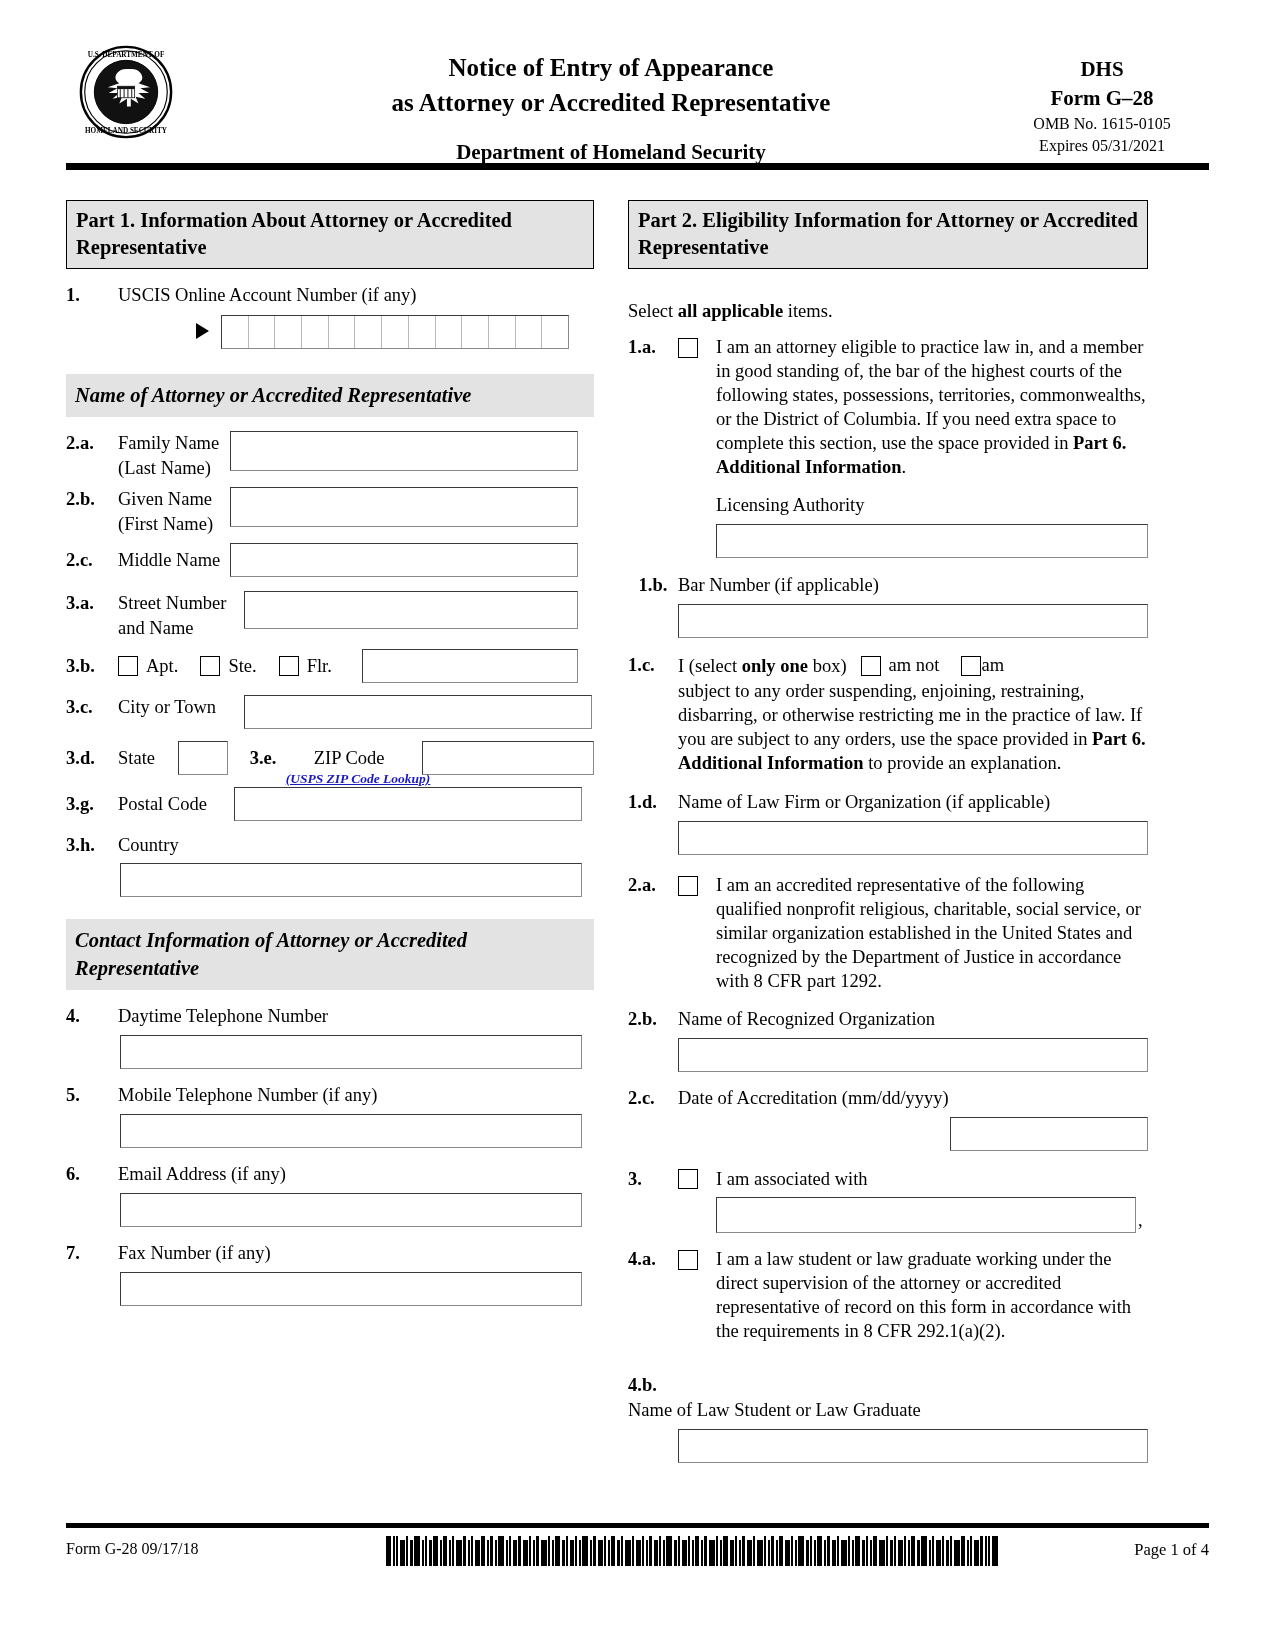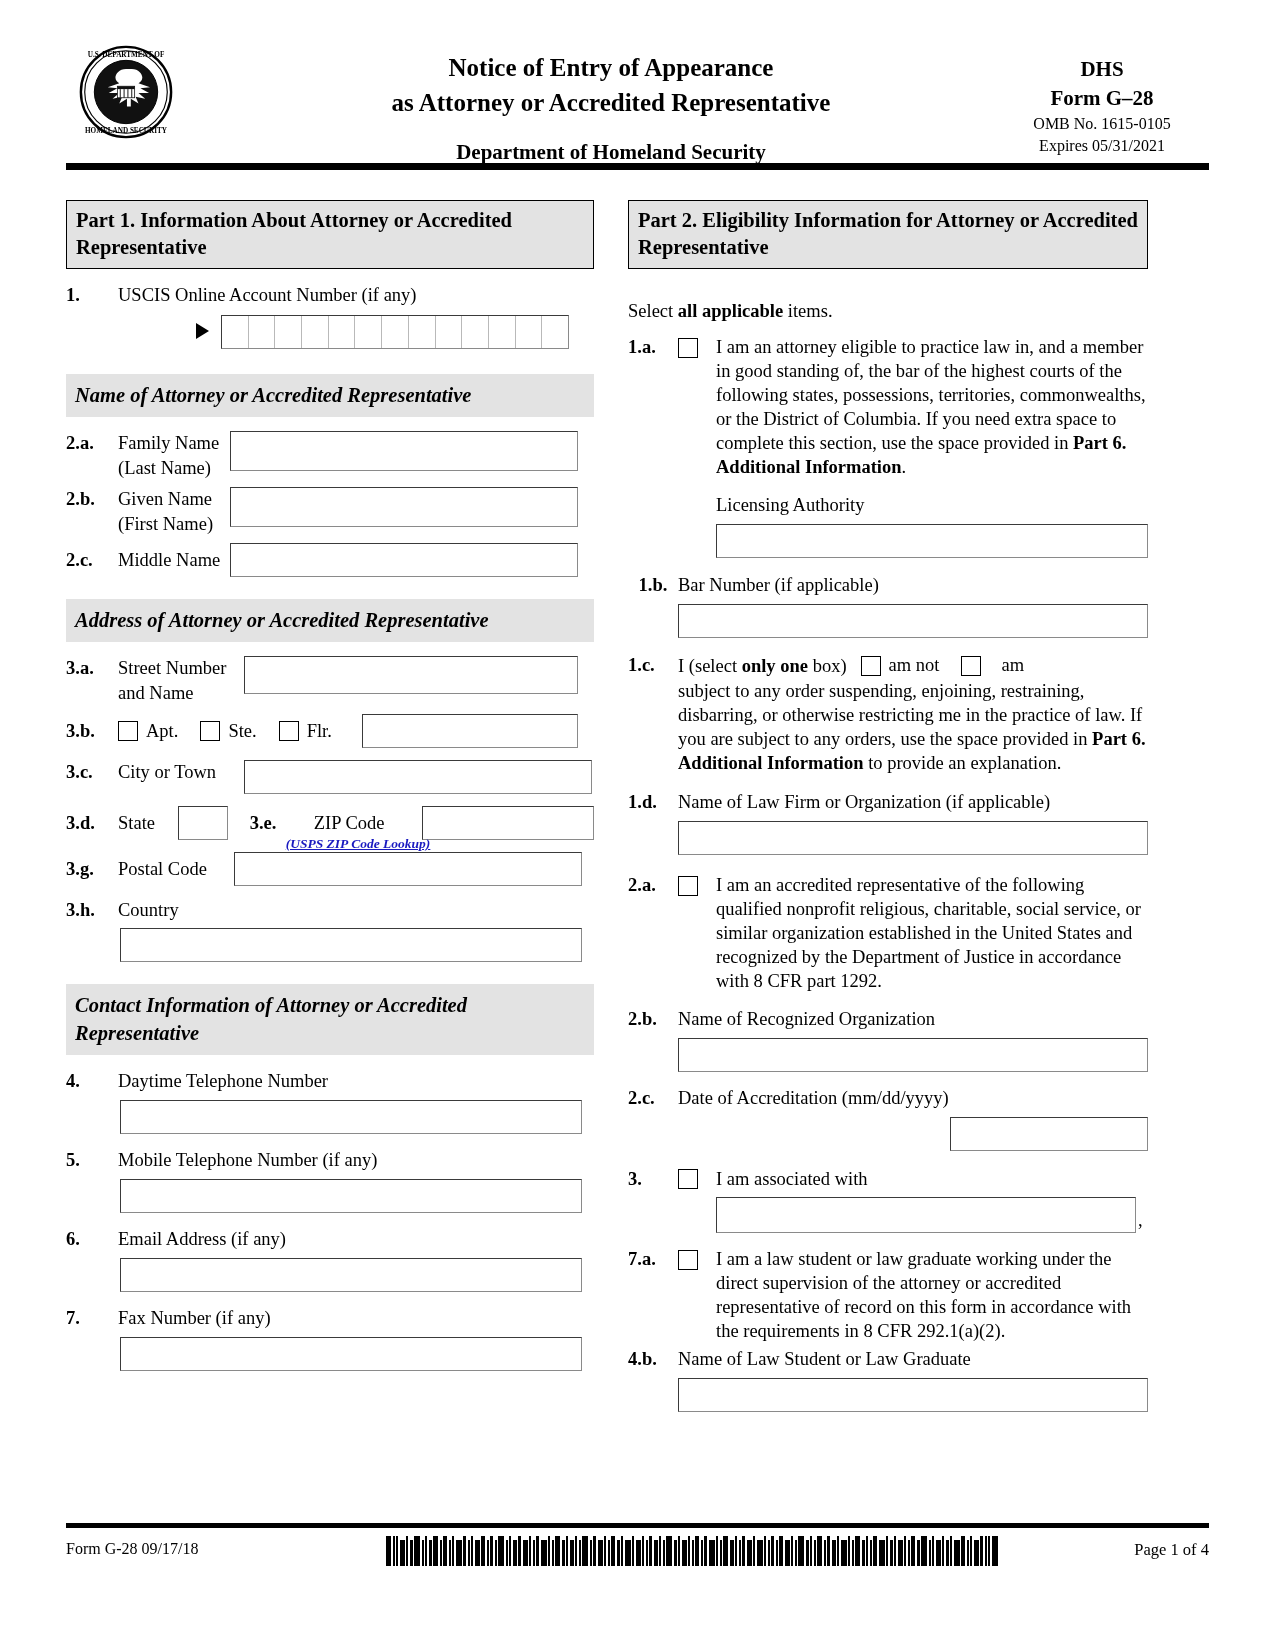--- a/index.html
+++ b/index.html
@@ -306,21 +306,20 @@
       </div>
       <div class="inp" style="width:348px;height:40px;"></div>
     </div>
 
     <div class="row" style="margin-top:6px;align-items:center;">
       <div class="num" style="width:52px;">2.c.</div>
       <div class="lbl" style="width:112px;">Middle Name</div>
       <div class="inp" style="width:348px;"></div>
     </div>
 
-    <div class="sub-bar" style="margin-top:22px;">Address of Attorney or Accredited Representative</div>
 
     <div class="row" style="margin-top:14px;">
       <div class="num" style="width:52px;">3.a.</div>
       <div class="lbl" style="width:126px;">
         <div>Street Number</div>
         <div>and Name</div>
       </div>
       <div class="inp" style="width:334px;height:38px;"></div>
     </div>
 
@@ -424,21 +423,21 @@
     <div class="inp" style="width:470px;margin-left:50px;margin-top:6px;"></div>
 
     <div class="row" style="margin-top:15px;">
       <div class="num" style="width:50px;">1.c.</div>
       <div style="width:470px;">
         <div style="display:flex;align-items:center;">
           <span class="lbl-flow"><span>I (select </span><b>only one</b><span> box)</span></span>
           <span class="cb" style="margin-left:14px;"></span>
           <span class="lbl" style="margin-left:8px;">am not</span>
           <span class="cb" style="margin-left:22px;"></span>
-          <span class="lbl" style="margin-left:20px;text-align:right;">am</span>
+          <span class="lbl" style="margin-left:0;text-align:right;">am</span>
         </div>
         <div class="lbl-flow" style="margin-top:1px;">
           <span>subject to any order suspending, enjoining, restraining, disbarring, or otherwise restricting me in the practice of law.  If you are subject to any orders, use the space provided in </span><b>Part 6. Additional Information</b><span> to provide an explanation.</span>
         </div>
       </div>
     </div>
 
     <div class="row" style="margin-top:15px;">
       <div class="num" style="width:50px;">1.d.</div>
       <div class="lbl">Name of Law Firm or Organization (if applicable)</div>
@@ -471,28 +470,28 @@
         <span class="cb"></span>
       </div>
       <div class="lbl">I am associated with</div>
     </div>
     <div style="display:flex;align-items:flex-end;margin-left:88px;margin-top:5px;">
       <div class="inp" style="width:420px;height:36px;"></div>
       <span class="lbl" style="margin-left:2px;">,</span>
     </div>
 
     <div class="row" style="margin-top:14px;">
-      <div class="num" style="width:50px;">7.a.</div>
+      <div class="num" style="width:50px;">4.a.</div>
       <div style="width:38px;padding-top:3px;">
         <span class="cb"></span>
       </div>
       <div class="lbl-flow" style="width:430px;">I am a law student or law graduate working under the direct supervision of the attorney or accredited representative of record on this form in accordance with the requirements in 8 CFR 292.1(a)(2).</div>
     </div>
 
-    <div class="row" style="margin-top:4px;">
+    <div class="row" style="margin-top:30px;flex-direction:column;">
       <div class="num" style="width:50px;">4.b.</div>
       <div class="lbl">Name of Law Student or Law Graduate</div>
     </div>
     <div class="inp" style="width:470px;margin-left:50px;margin-top:6px;"></div>
 
   </div>
 
   <div class="hrule hrule-foot"></div>
 
   <div class="footer">

